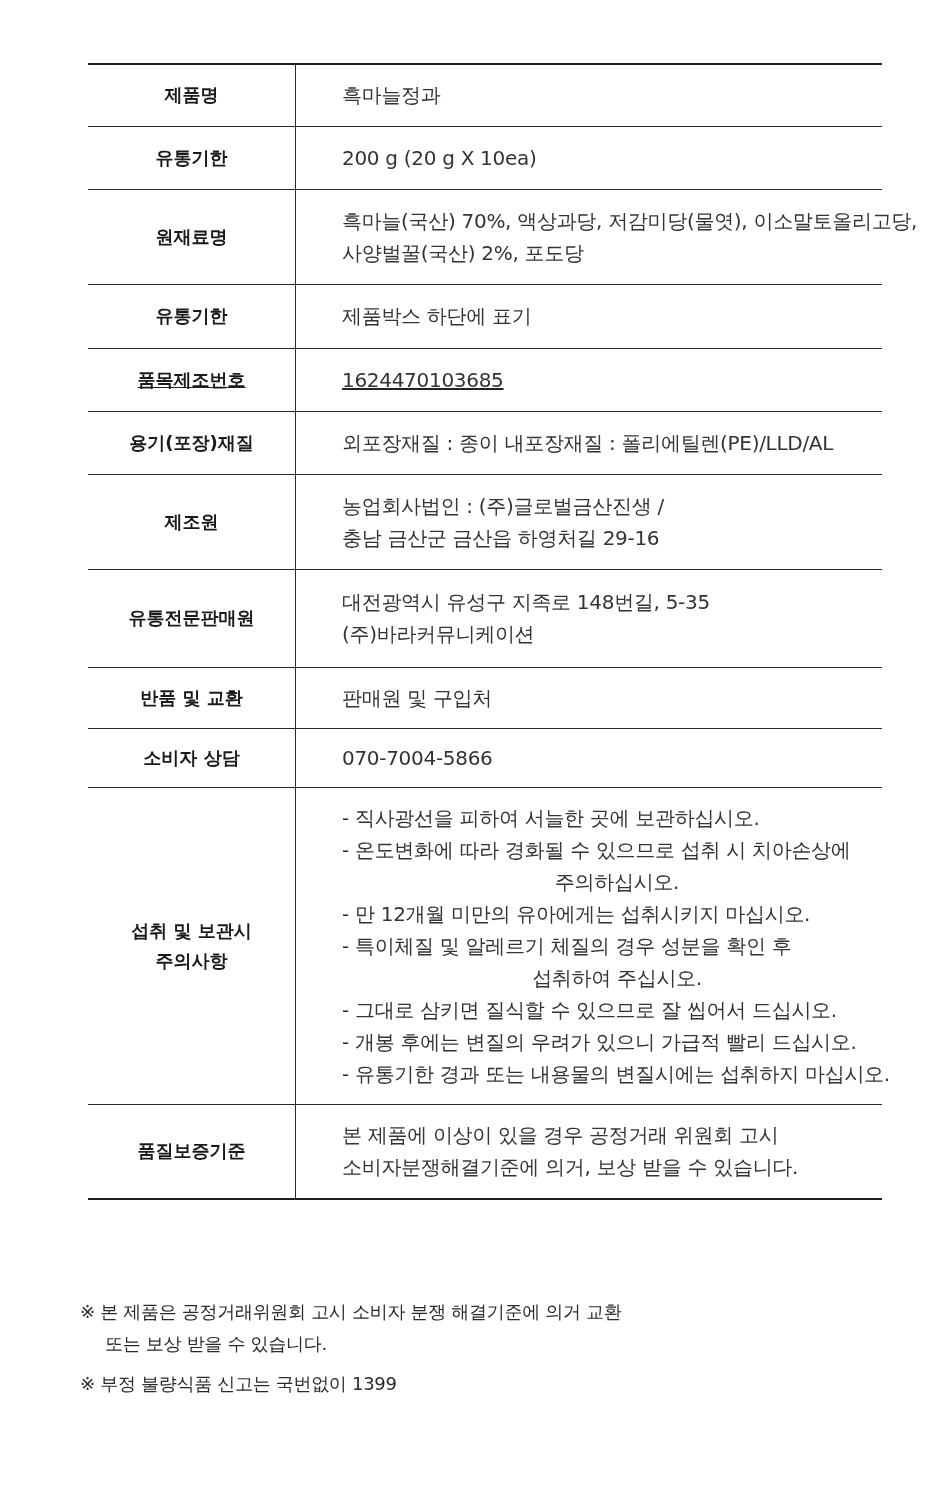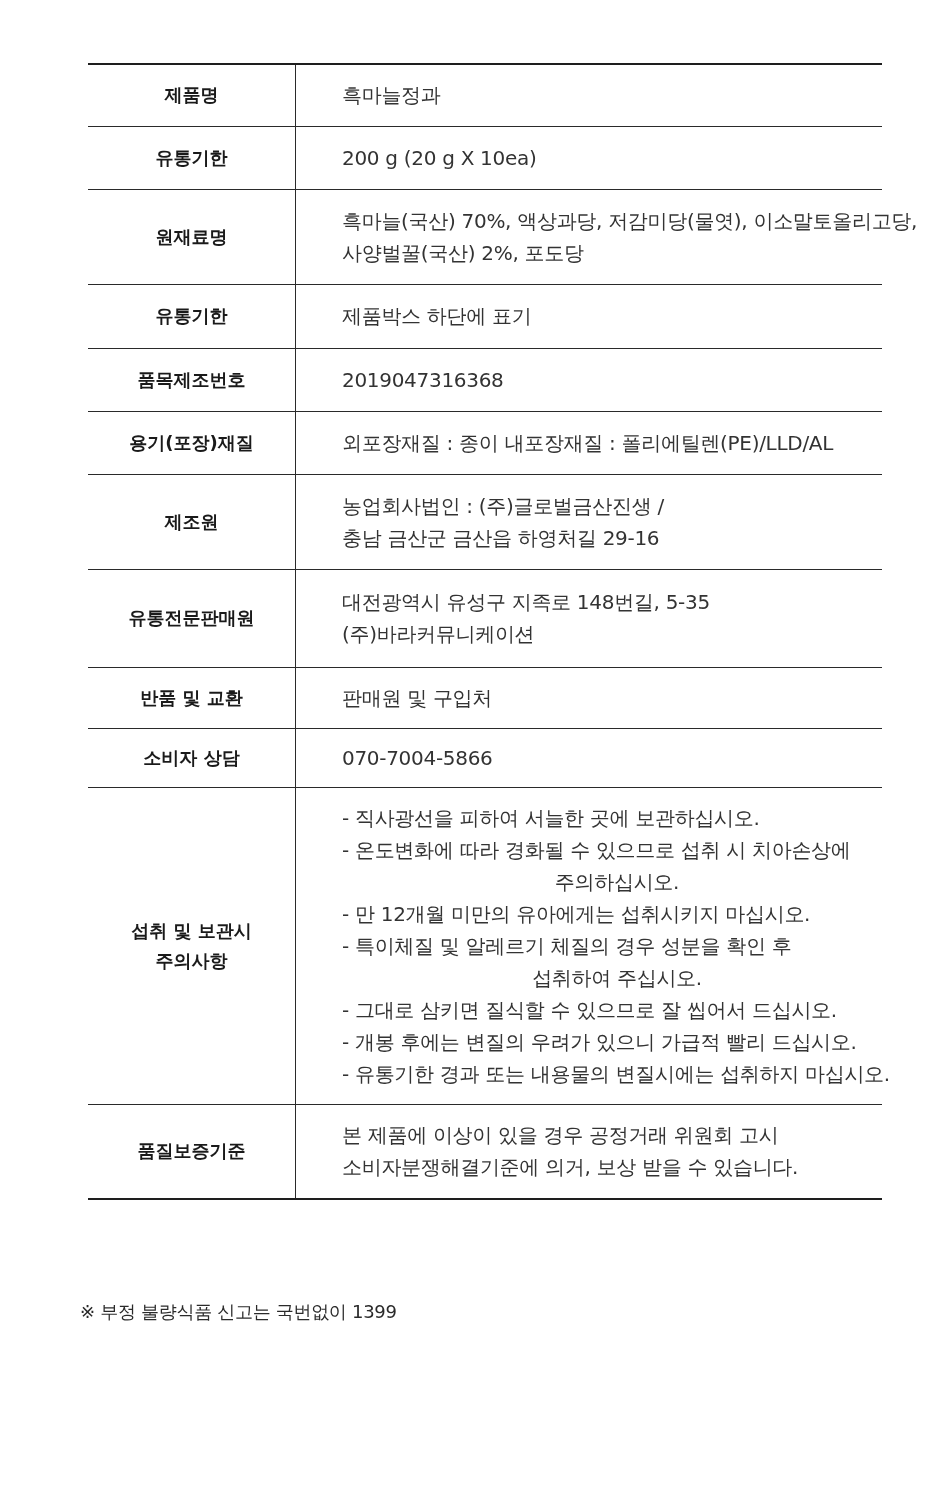--- a/index.html
+++ b/index.html
@@ -52,26 +52,26 @@
         </td>
       </tr>
       <tr style="height: 64px;">
         <td class="label">
           <span class="line">유통기한</span>
         </td>
         <td class="value">
           <span class="line">제품박스 하단에 표기</span>
         </td>
       </tr>
-      <tr style="height: 63px;">
+      <tr style="height: 63px; text-decoration: underline;">
         <td class="label">
           <span class="line">품목제조번호</span>
         </td>
         <td class="value">
-          <span class="line">2019047316368</span>
+          <span class="line">1624470103685</span>
         </td>
       </tr>
       <tr style="height: 63px; margin-top: 36px;">
         <td class="label">
           <span class="line">용기(포장)재질</span>
         </td>
         <td class="value">
           <span class="line">외포장재질 : 종이    내포장재질 : 폴리에틸렌(PE)/LLD/AL</span>
         </td>
       </tr>
@@ -133,15 +133,19 @@
         <td class="value">
           <span class="line">본 제품에 이상이 있을 경우 공정거래 위원회 고시</span>
           <span class="line">소비자분쟁해결기준에 의거, 보상 받을 수 있습니다.</span>
         </td>
       </tr>
     </tbody>
 </table>
 
 <div class="notes" id="notes">
     <div class="note">
+      <span class="line">※ 본 제품은 공정거래위원회 고시 소비자 분쟁 해결기준에 의거 교환</span>
+      <span class="line cont">또는 보상 받을 수 있습니다.</span>
+    </div>
+    <div class="note">
       <span class="line">※ 부정 불량식품 신고는 국번없이 1399</span>
     </div>
   </div>
 
 </body></html>

